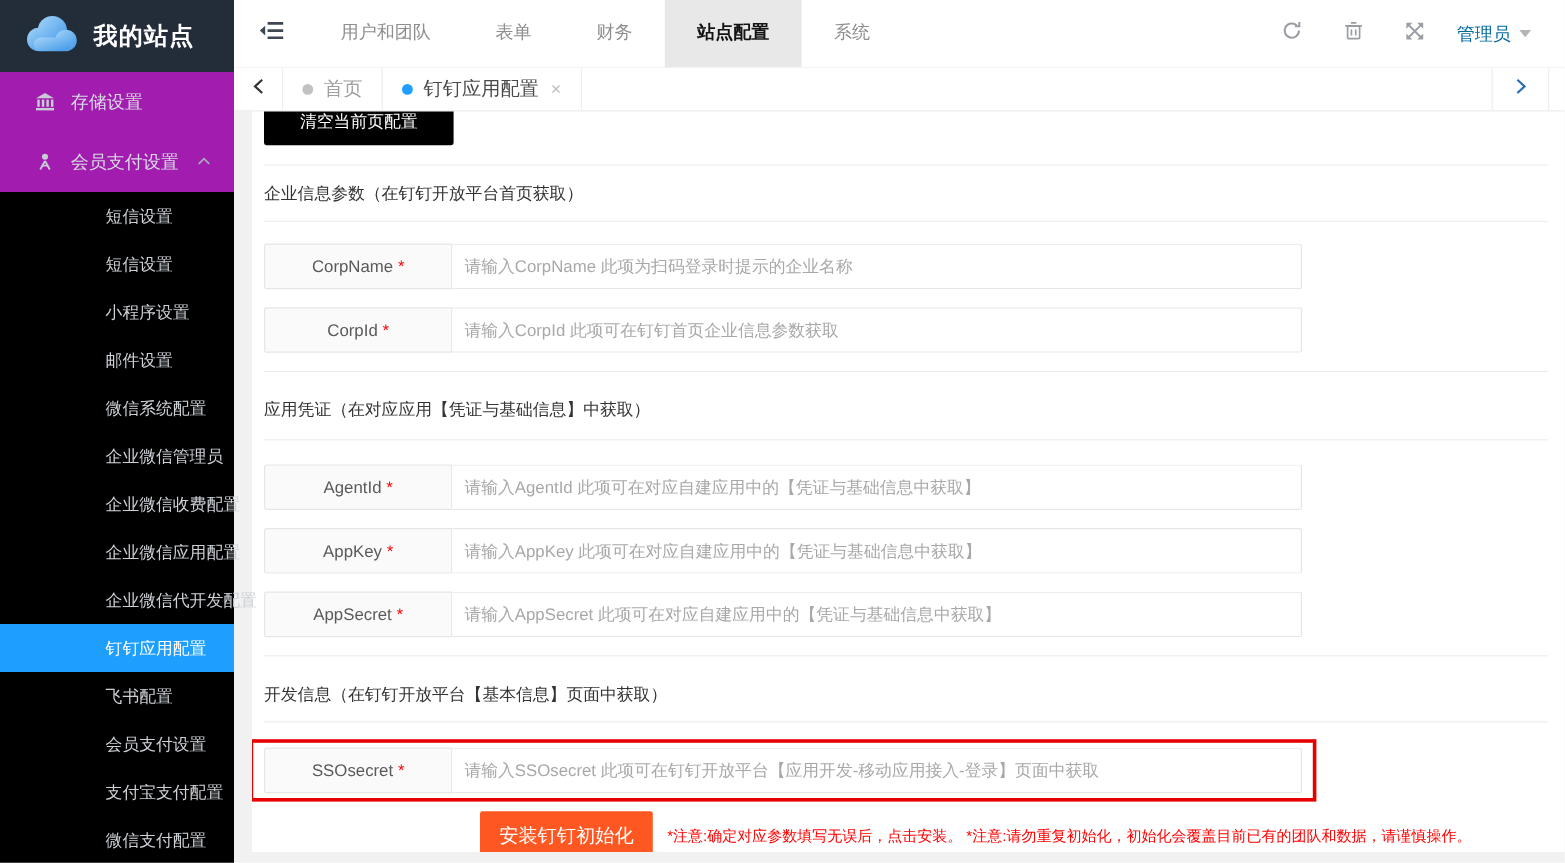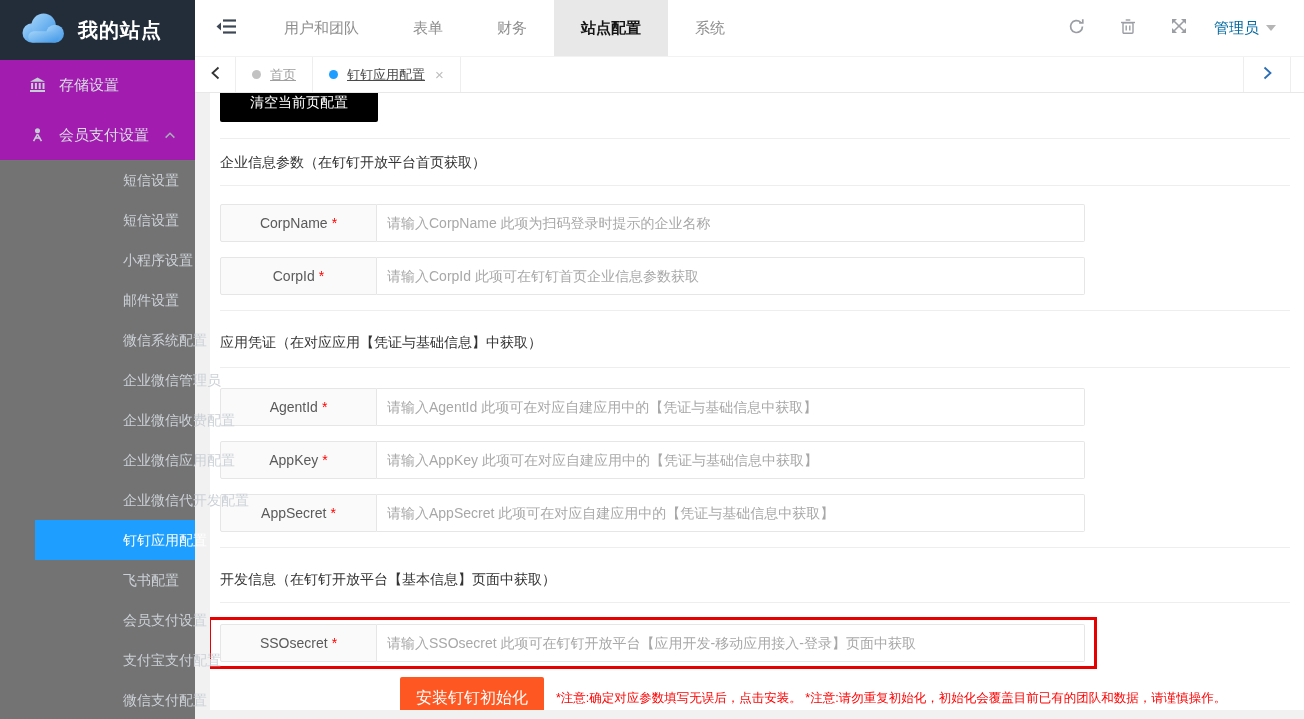--- a/index.html
+++ b/index.html
@@ -6,21 +6,21 @@
   .app{position:relative;width:1304px;height:719px;overflow:hidden;background:#fff;}
 
   
   .sidebar{position:absolute;left:0;top:0;width:195px;height:719px;background:#0d1117;z-index:5;}
   .logo{height:60px;background:#232c39;display:flex;align-items:center;padding-left:16px;cursor:pointer;}
   .logo .site-title{color:#fff;font-size:20px;font-weight:bold;margin-left:10px;letter-spacing:1px;}
   .menu-parents{background:#a21caf;}
   .p-item{height:50px;display:flex;align-items:center;padding:0 18px 0 28px;color:#d8dde3;font-size:15px;cursor:pointer;}
   .p-item .p-ico{width:18px;margin-right:13px;display:flex;justify-content:center;}
   .p-item .chev{margin-left:auto;}
-  .submenu{background:#737373;padding-left:35px;}
+  .submenu{background:#000000;}
   .s-item{height:40px;line-height:40px;padding-left:88px;color:#ccd1d7;font-size:14px;cursor:pointer;white-space:nowrap;}
   .s-item.active{background:#1e9fff;color:#fff;}
 
   
   .topbar{position:absolute;left:195px;top:0;right:0;height:57px;background:#fff;display:flex;align-items:stretch;border-bottom:1px solid #f2f2f2;box-sizing:border-box;}
   .collapse{width:62px;display:flex;align-items:center;justify-content:center;cursor:pointer;}
   .topnav{display:flex;}
   .nav-item{line-height:56px;padding:0 27px;font-size:15px;color:#8e8e8e;cursor:pointer;white-space:nowrap;}
   .nav-item.active{background:#e8e8e8;color:#141414;font-weight:600;}
   .tb-spacer{flex:1;}
@@ -31,21 +31,21 @@
 
   
   .tabbar{position:absolute;left:195px;top:57px;right:0;height:36px;background:#fff;display:flex;align-items:stretch;border-bottom:1px solid #e8e8e8;box-sizing:border-box;}
   .tab-arrow{width:40px;display:flex;align-items:center;justify-content:center;cursor:pointer;}
   .tab-arrow.left{border-right:1px solid #eee;}
   .tab-arrow.right{border-left:1px solid #eee;width:46px;}
   .tab-endcap{border-left:1px solid #eee;width:13px;}
   .tab{display:flex;align-items:center;padding:0 16px;border-right:1px solid #eee;cursor:pointer;}
   .tab .dot{width:9px;height:9px;border-radius:50%;background:#c2c2c2;margin-right:9px;}
   .tab .dot.blue{background:#1e9fff;}
-  .tab span.tlabel{font-size:13px;color:#9f9f9f;white-space:nowrap;text-decoration:underline;}
+  .tab span.tlabel{font-size:16px;color:#9f9f9f;white-space:nowrap;}
   .tab.active span.tlabel{color:#4a4a4a;}
   .tab .close{font-size:15px;color:#bdbdbd;margin-left:10px;cursor:pointer;line-height:1;}
   .tab-spacer{flex:1;}
 
   
   .main{position:absolute;left:195px;top:93px;right:0;bottom:0;background:#f1f1f1;}
   .panel{margin-left:15px;height:calc(100% - 9px);background:#fff;overflow:hidden;padding:0 10px;box-sizing:border-box;position:relative;}
   hr{border:0;border-top:1px solid #eee;margin:0 4px 0 0;}
   .sec-title{font-size:14px;color:#333;line-height:18px;}
   .clear-btn{display:inline-block;margin-top:-21px;background:#000000;color:#fff;border:0;border-radius:2px;padding:10px 30px;font-size:14px;cursor:pointer;font-family:inherit;}

